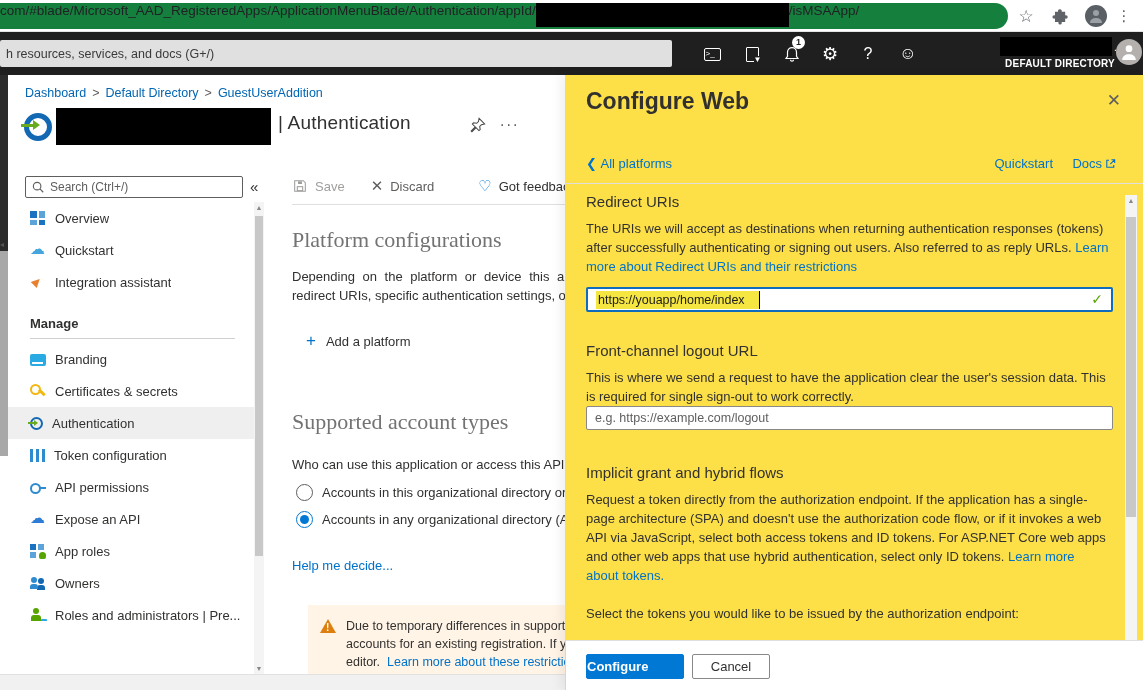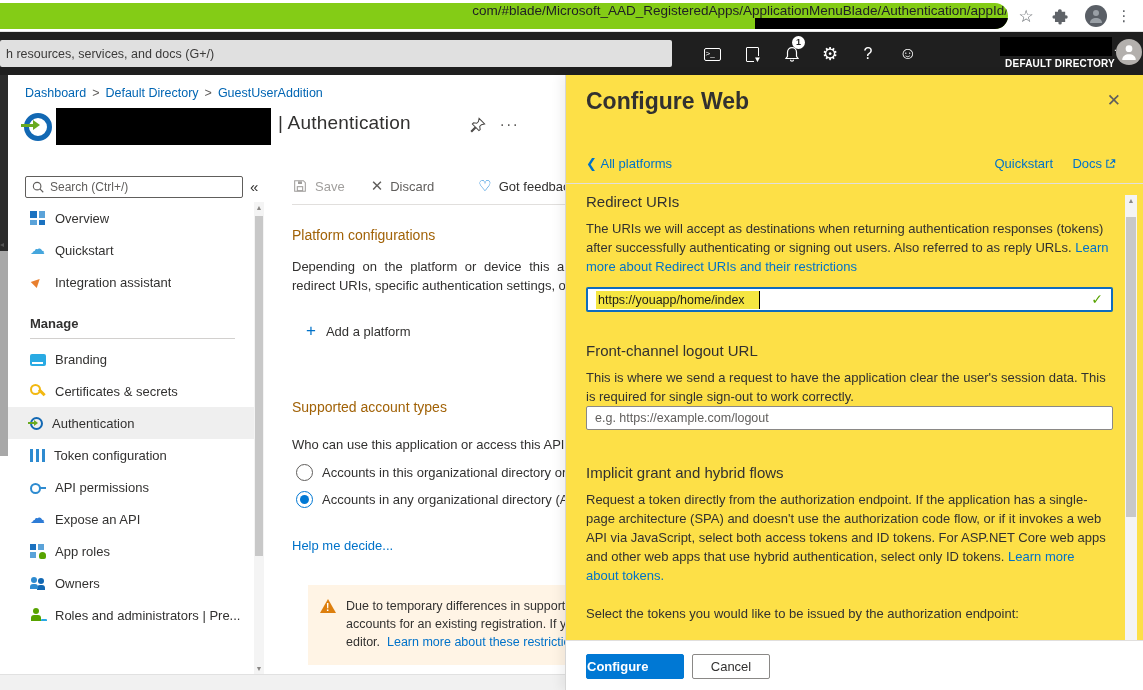--- a/index.html
+++ b/index.html
@@ -1,21 +1,21 @@
 <!DOCTYPE html>
 <html><head>
 <meta charset="utf-8">
 <style>
   * { margin:0; padding:0; box-sizing:border-box; }
   html,body { width:1143px; height:690px; overflow:hidden; background:#fff;
     font-family:"Liberation Sans","DejaVu Sans",sans-serif; color:#323130; }
 
   
   #browser-bar { position:absolute; left:0; top:0; width:1143px; height:32px; background:#fff; border-bottom:1px solid #e3e3e3; }
-  #url-pill { position:absolute; left:0; top:3px; width:1008px; height:26px; background:#84cc16; border-radius:0 14px 14px 0; display:flex; align-items:flex-end; font-size:13.5px; color:#202124; white-space:nowrap; overflow:hidden;flex-direction:column; }
+  #url-pill { position:absolute; left:0; top:3px; width:1008px; height:26px; background:#15803d; border-radius:0 14px 14px 0; display:flex; align-items:flex-start; font-size:13.5px; color:#202124; white-space:nowrap; overflow:hidden; }
   #url-pill .redact { display:inline-block; width:253px; height:24px; background:#000; flex:none; }
   .chrome-ic { position:absolute; top:4px; width:24px; height:24px; display:flex; align-items:center; justify-content:center; color:#5f6368; }
   #browser-avatar { position:absolute; left:1085px; top:5px; width:22px; height:22px; border-radius:50%; background:#5a5f66; overflow:hidden; }
   #browser-avatar svg { display:block; margin:3px auto 0; }
 
   
   #azure-bar { position:absolute; left:0; top:32px; width:1143px; height:43px; background:#1f1f1f; }
   #azure-search { position:absolute; left:0; top:8px; width:672px; height:27px; background:#e0e0e0; border-radius:2px; display:flex; align-items:center; padding-left:6px; font-size:12.5px; color:#3b3a39; }
   .azbar-ic { position:absolute; top:10px; width:24px; height:24px; color:#fff; display:flex; align-items:center; justify-content:center; }
   #terminal-box { width:17px; height:13px; border:1.4px solid #fff; border-radius:2px; font-size:8px; line-height:10px; text-align:left; padding-left:1px; color:#fff; letter-spacing:0; }
@@ -84,21 +84,21 @@
   .ic-manifest:after { content:""; position:absolute; left:3px; top:7px; width:9px; height:2px; background:#fff; }
 
   
   #main { position:absolute; left:292px; top:168px; width:273px; height:506px; overflow:hidden; }
   #cmd-bar { position:relative; height:36px; display:flex; align-items:center; white-space:nowrap; font-size:13px; color:#605e5c; }
   #cmd-bar .cmd { display:flex; align-items:center; margin-right:26px; }
   #cmd-bar .cmd span.t { margin-left:7px; }
   #cmd-divider { width:1px; height:18px; background:#d2d0ce; margin-right:18px; }
   #cmd-feedback { color:#323130; }
   #cmd-underline { border-top:1px solid #e1dfdd; }
-  .h2 { font-size:14px; font-weight:400; color:#a16207; }
+  .h2 { font-size:22px; font-weight:400; color:#737373;font-family:Liberation Serif, serif; }
   #platform-heading { margin:22px 0 0 0; }
   .body-line { font-size:13px; color:#323130; white-space:nowrap; line-height:19px; }
   #platform-desc { margin-top:14px; width:300px; }
   #add-platform { display:flex; align-items:center; margin:26px 0 0 14px; font-size:13px; color:#323130; cursor:pointer; }
   #add-platform .plus { color:#0072c9; font-size:17px; margin-right:10px; font-weight:400; }
   #accounts-heading { margin-top:58px; }
   #accounts-question { margin-top:20px; }
   .radio-row { display:flex; align-items:center; margin:10px 0 0 4px; white-space:nowrap; font-size:13px; }
   .radio { width:17px; height:17px; border-radius:50%; border:1px solid #605e5c; margin-right:9px; flex:none; background:#fff; }
   .radio.sel { border:1px solid #0078d4; position:relative; }

